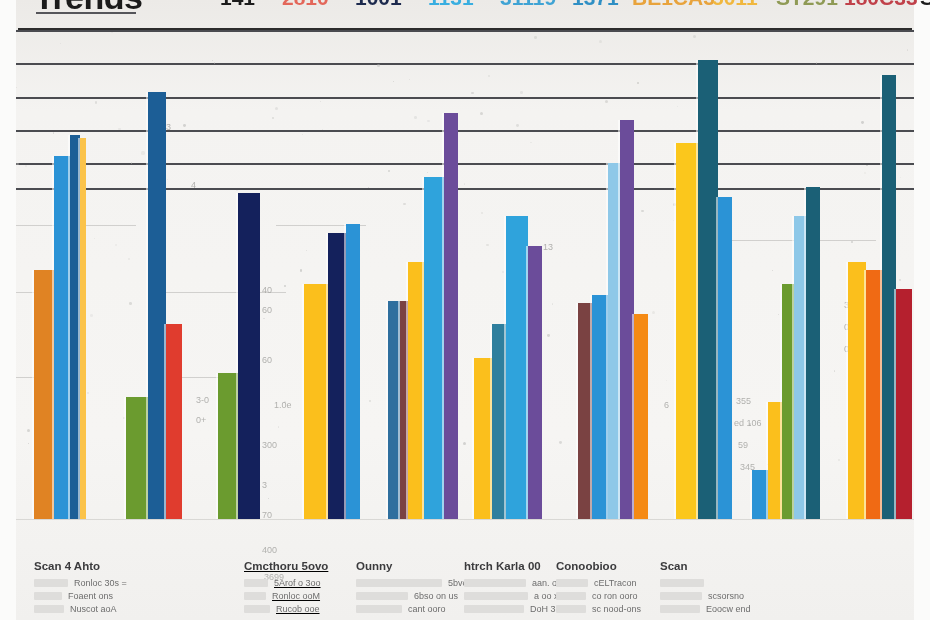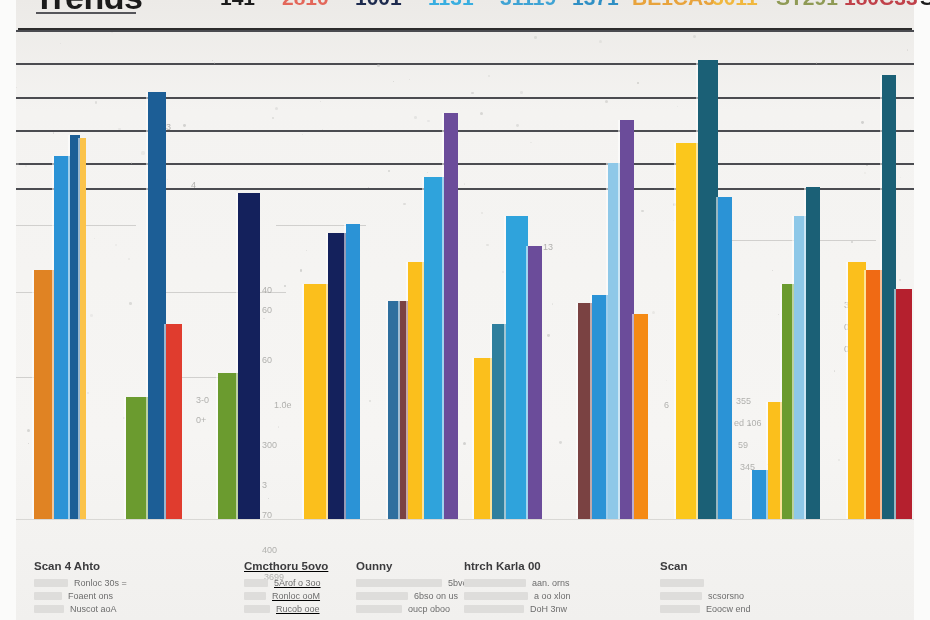--- a/index.html
+++ b/index.html
@@ -372,38 +372,53 @@
         <div class="caprow">
           <div class="capbar" style="width: 86px;"></div>
           <div class="captxt">5bvo</div>
         </div>
         <div class="caprow">
           <div class="capbar" style="width: 52px;"></div>
           <div class="captxt">6bso on us</div>
         </div>
         <div class="caprow">
           <div class="capbar" style="width: 46px;"></div>
-          <div class="captxt">oucp  oboo</div>
+          <div class="captxt">cant  ooro</div>
         </div>
       </div>
       <div class="capcol" style="left: 448px;">
         <div class="caphead">htrch Karla 00</div>
         <div class="caprow">
           <div class="capbar" style="width: 62px;"></div>
           <div class="captxt">aan. orns</div>
         </div>
         <div class="caprow">
           <div class="capbar" style="width: 64px;"></div>
           <div class="captxt">a oo xlon</div>
         </div>
         <div class="caprow">
           <div class="capbar" style="width: 60px;"></div>
           <div class="captxt">DoH  3nw</div>
         </div>
       </div>
+      <div class="capcol" style="left: 540px;">
+        <div class="caphead">Conoobioo</div>
+        <div class="caprow">
+          <div class="capbar" style="width: 32px;"></div>
+          <div class="captxt">cELTracon</div>
+        </div>
+        <div class="caprow">
+          <div class="capbar" style="width: 30px;"></div>
+          <div class="captxt">co ron ooro</div>
+        </div>
+        <div class="caprow">
+          <div class="capbar" style="width: 30px;"></div>
+          <div class="captxt">sc nood-ons</div>
+        </div>
+      </div>
       <div class="capcol" style="left: 644px;">
         <div class="caphead">Scan</div>
         <div class="caprow">
           <div class="capbar" style="width: 44px;"></div>
           <div class="captxt"></div>
         </div>
         <div class="caprow">
           <div class="capbar" style="width: 42px;"></div>
           <div class="captxt">scsorsno</div>
         </div>

